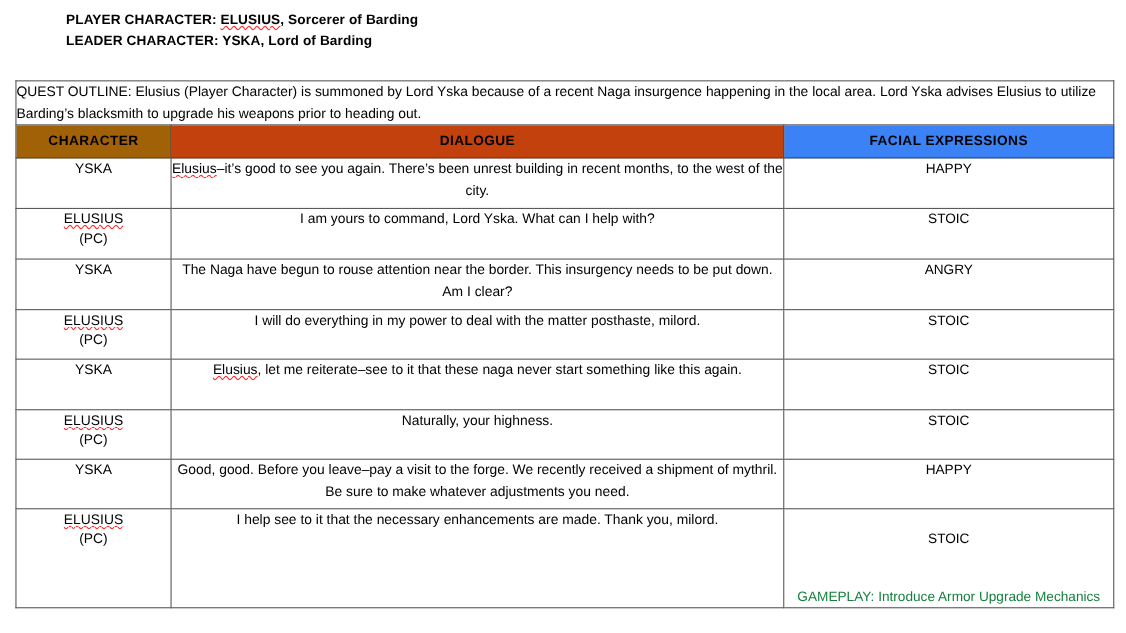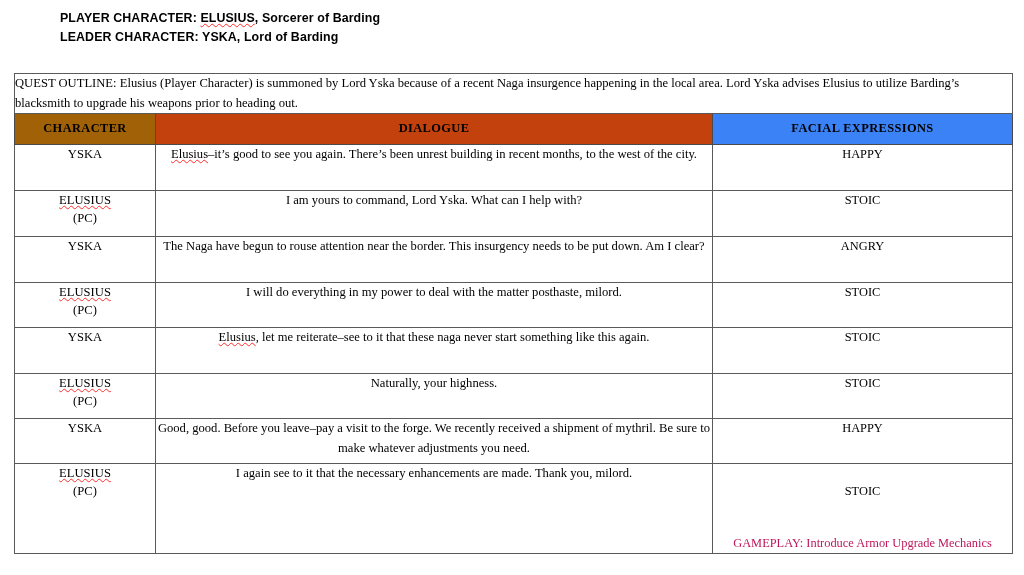--- a/index.html
+++ b/index.html
@@ -46,21 +46,20 @@
   }
 
   
   .doc-table {
     position: absolute;
     left: 14px;
     top: 73px;
     width: 998px;
     border-collapse: collapse;
     table-layout: fixed;
-    font-family: Liberation Serif, serif;
   }
   .doc-table td {
     border: 1px solid #5a5a5a;
     vertical-align: top;
     padding: 0;
   }
 
   .col-char   { width: 141px; }
   .col-dialog { width: 557px; }
   .col-face   { width: 300px; }
@@ -191,22 +190,22 @@
         </tr>
         <tr style="height: 45px;">
           <td class="cell-char"><span>YSKA</span></td>
           <td class="cell-dialog">Good, good. Before you leave–pay a visit to the forge. We recently received a shipment of mythril. Be sure to make whatever adjustments you need.</td>
           <td class="cell-face">
             <div>HAPPY</div>
           </td>
         </tr>
         <tr style="height: 82px;">
           <td class="cell-char"><span class="squiggle">ELUSIUS</span><span class="pc-sub">(PC)</span></td>
-          <td class="cell-dialog">I again see to it that the necessary enhancements are made. Thank you, milord.</td>
+          <td class="cell-dialog">I help see to it that the necessary enhancements are made. Thank you, milord.</td>
           <td class="cell-face pad-top">
             <div>STOIC</div>
-            <div class="gameplay-note" style="color: #be185d;">GAMEPLAY: Introduce Armor Upgrade Mechanics</div>
+            <div class="gameplay-note" style="color: #15803d;">GAMEPLAY: Introduce Armor Upgrade Mechanics</div>
           </td>
         </tr>
       </tbody>
   </table>
 
 </div>
 
 </body></html>

